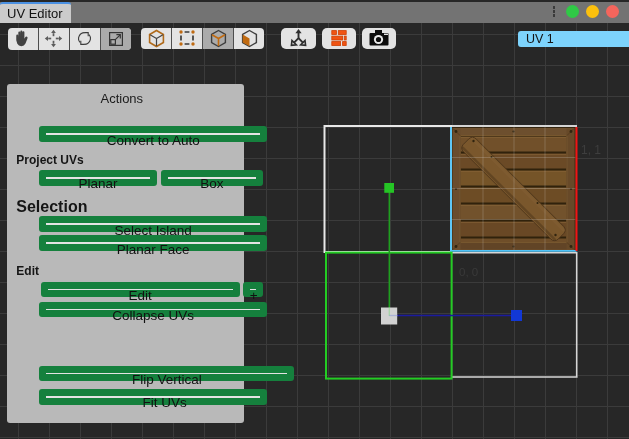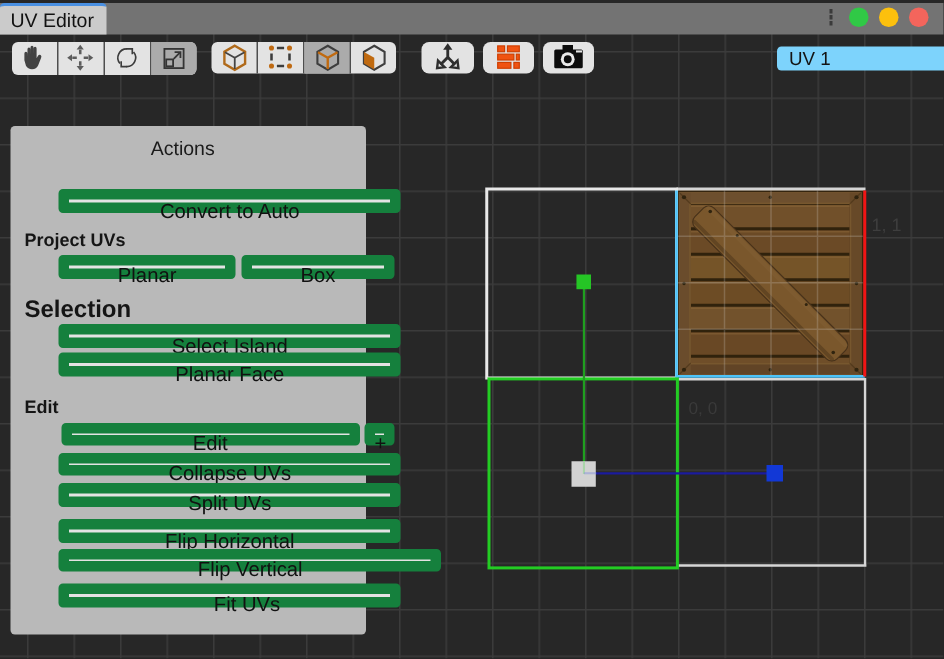--- a/index.html
+++ b/index.html
@@ -243,17 +243,15 @@
   <div class="plabel" style="left:9.5px;top:68.5px;font-size:12px;">Project UVs</div>
   <div class="pbtn" style="left:4.5px;top:86.4px;width:117.6px;height:15.5px;line-height:14.5px;">Planar</div>
   <div class="pbtn" style="left:126.2px;top:86.4px;width:102px;height:15.5px;line-height:14.5px;">Box</div>
   <div class="plabel" style="left:9.5px;top:114px;font-size:16px;">Selection</div>
   <div class="pbtn" style="left:4.5px;top:131.8px;width:227.8px;height:16px;line-height:15px;">Select Island</div>
   <div class="pbtn" style="left:4.5px;top:150.8px;width:227.8px;height:16px;line-height:15px;">Planar Face</div>
   <div class="plabel" style="left:9.5px;top:180px;font-size:12px;">Edit</div>
   <div class="pbtn" style="left:5.8px;top:197.8px;width:199.1px;height:15.5px;line-height:14.5px;">Edit</div>
   <div class="pbtn" style="left:207.9px;top:197.8px;width:20.1px;height:15.5px;line-height:14.5px;">+</div>
   <div class="pbtn" style="left:4.5px;top:217.9px;width:227.8px;height:15.5px;line-height:14.5px;">Collapse UVs</div>
-  <div class="pbtn" style="left:4.5px;top:238.1px;width:227.8px;height:15.5px;line-height:14.5px;">Split UVs</div>
-  <div class="pbtn" style="left:4.5px;top:261.5px;width:227.8px;height:16px;line-height:15px;">Flip Horizontal</div>
   <div class="pbtn" style="left:4.5px;top:281.7px;width:255px;height:15.5px;line-height:14.5px;">Flip Vertical</div>
   <div class="pbtn" style="left:4.5px;top:305.1px;width:227.8px;height:15.5px;line-height:14.5px;padding-left:23px;">Fit UVs</div>
 </div>
 
 </body></html>

